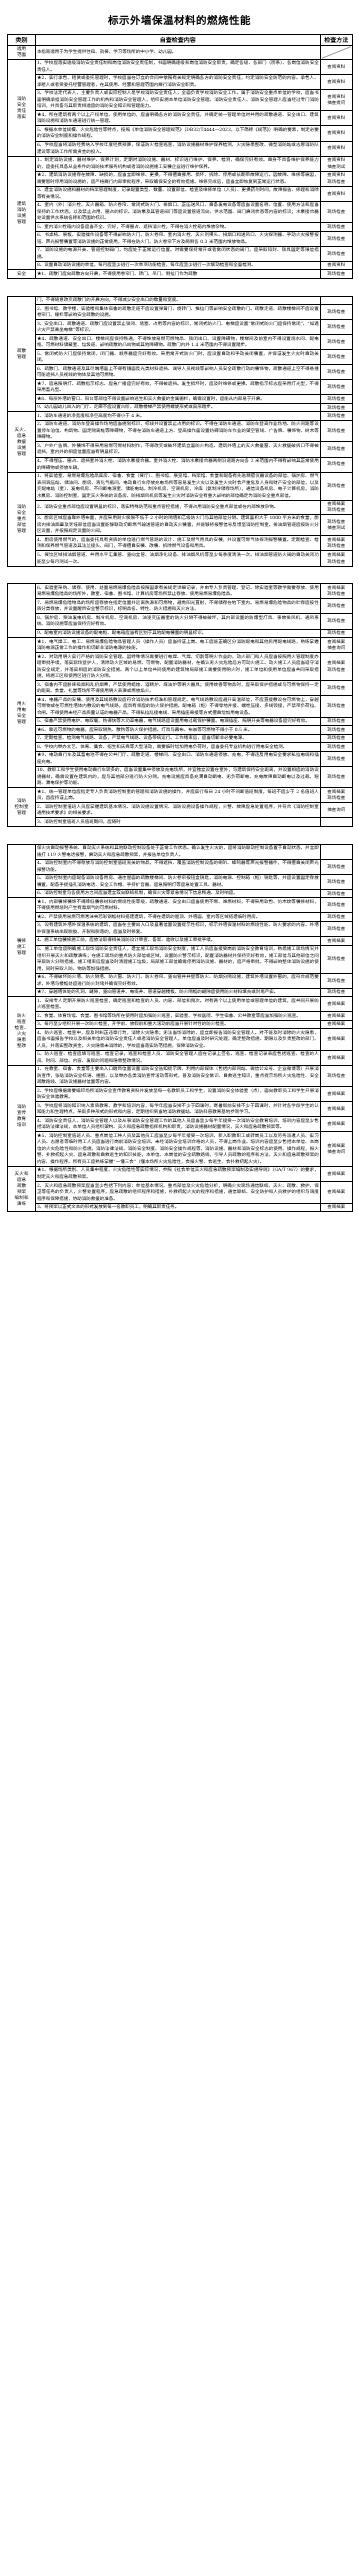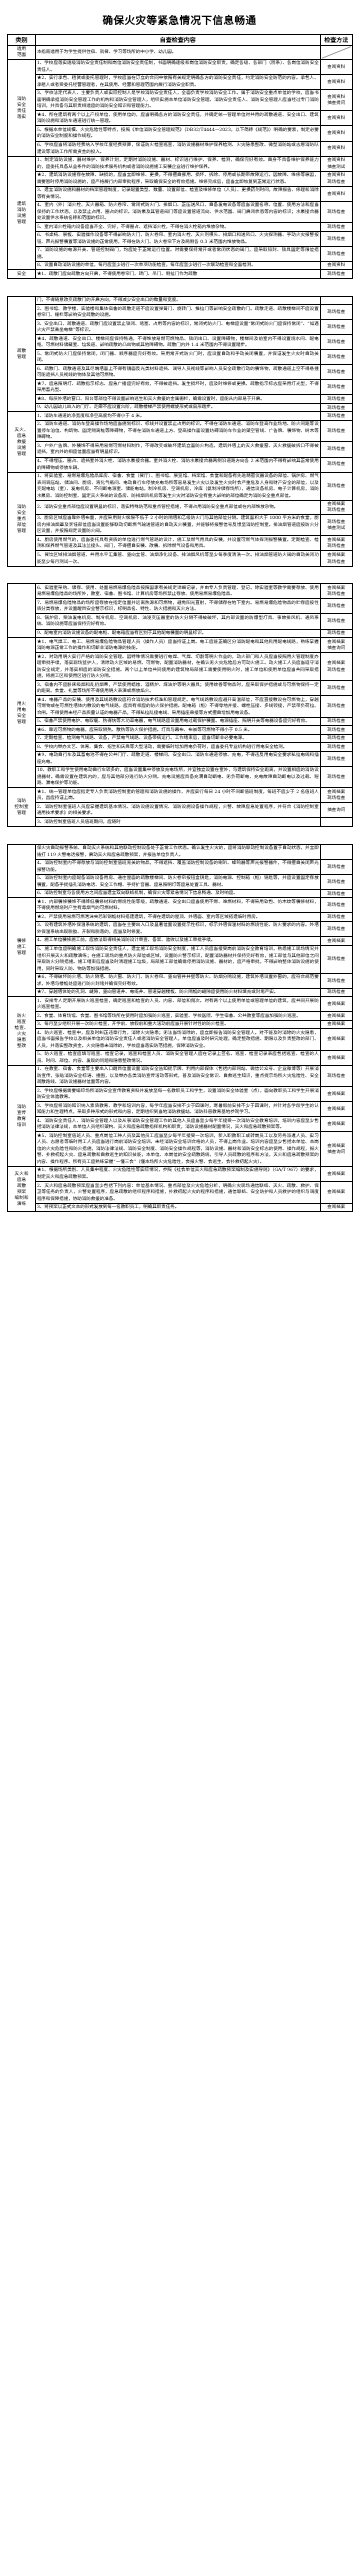--- a/index.html
+++ b/index.html
@@ -87,21 +87,21 @@
   }
   .scope-text { font-size: 4.7px; }
   
   .page-gap { height: 9.5px; background: #ffffff; }
 </style>
 </head>
 <body>
 
 <div class="page">
 
-  <div class="doc-title">确保火灾等紧急情况下信息畅通</div>
+  <div class="doc-title">标示外墙保温材料的燃烧性能</div>
 
   <div id="tables-root">
       <table class="guide">
         <colgroup>
           <col class="c-cat">
           <col class="c-body">
           <col class="c-meth">
         </colgroup>
         <thead>
           <tr>

